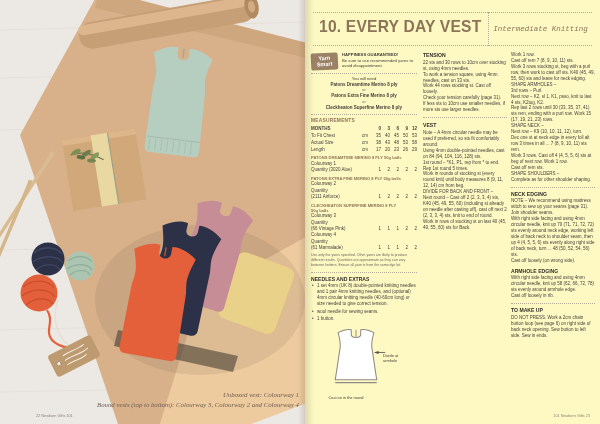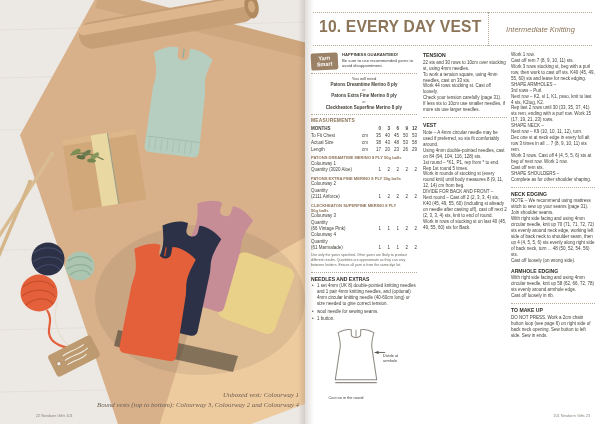--- a/index.html
+++ b/index.html
@@ -13,30 +13,30 @@
   .caption { position:absolute; right:6px; bottom:14px; width:260px; text-align:right;
              font-family:"Liberation Serif", serif; font-style:italic; font-size:6.8px;
              line-height:1.5; color:#6e6052; }
   .page-foot-l { position:absolute; left:36px; bottom:6px; font-size:3.8px; color:#8d857a; }
 
   
   #gutter { position:absolute; left:298px; top:0; width:16px; height:424px;
             background:linear-gradient(to right, rgba(0,0,0,0) 0%, rgba(90,75,60,.18) 45%, rgba(0,0,0,0) 100%); z-index:5; }
 
   
-  #pattern-page { position:absolute; left:305px; top:0; width:295px; height:424px; background:#ffffff; }
+  #pattern-page { position:absolute; left:305px; top:0; width:295px; height:424px; background:#fef9c3; }
   .dot { border-top:1px dotted #b3a996; height:0; }
   #hdr { position:absolute; left:8px; right:8px; top:12px; height:34px; }
   #hdr .dot-top { position:absolute; left:0; right:0; top:0; }
   #hdr .dot-bot { position:absolute; left:0; right:0; bottom:0; }
   #hdr-title { position:absolute; left:6px; top:5px; font-size:17px; font-weight:bold; letter-spacing:.2px;
                color:#8c7458; transform:scaleX(.92); transform-origin:left; white-space:nowrap; }
   #hdr-level { position:absolute; right:0; top:0; bottom:0; width:104px; border-left:1px dotted #b3a996;
                display:flex; align-items:center; justify-content:center;
-               font-family:Liberation Sans, sans-serif; font-style:italic; font-size:7.5px; color:#8c7458; }
+               font-family:Liberation Mono, monospace; font-style:italic; font-size:7.5px; color:#8c7458; }
 
   .col { position:absolute; top:52px; font-size:4.5px; line-height:1.32; color:#45413b; }          
   .colpos1 { left:6px;  width:106px; }
   .colpos2 { left:118px; width:84px; }
   .colpos3 { left:206px; width:84px; }
 
   .h-brown { color:#8c7458; font-weight:bold; font-size:4.9px; letter-spacing:.2px; }
   .h-black { color:#2f2c28; font-weight:bold; font-size:5.1px; margin-bottom:1px; }
   .pre { white-space:pre-line; }
   .sec { margin-bottom:4px; }

